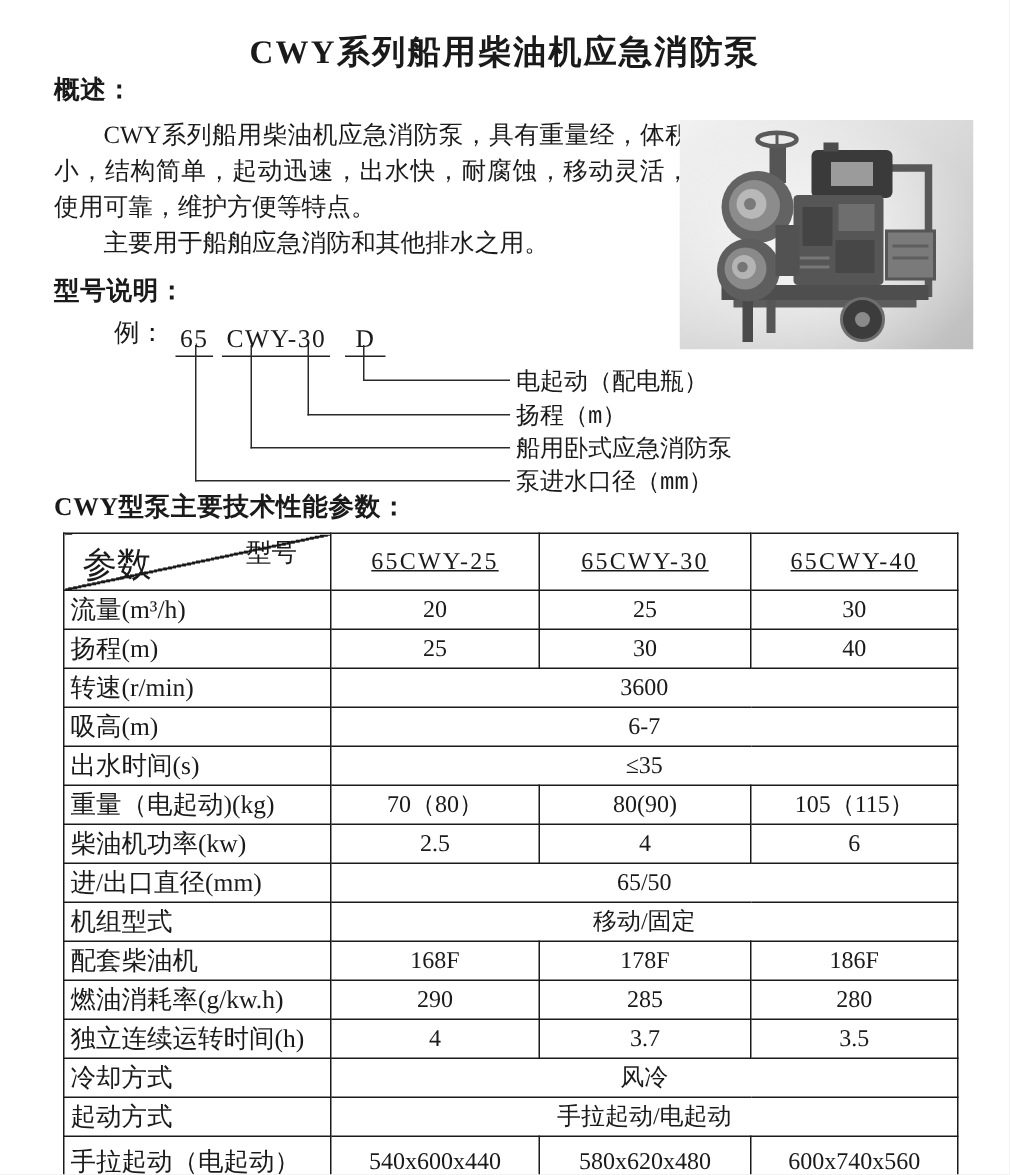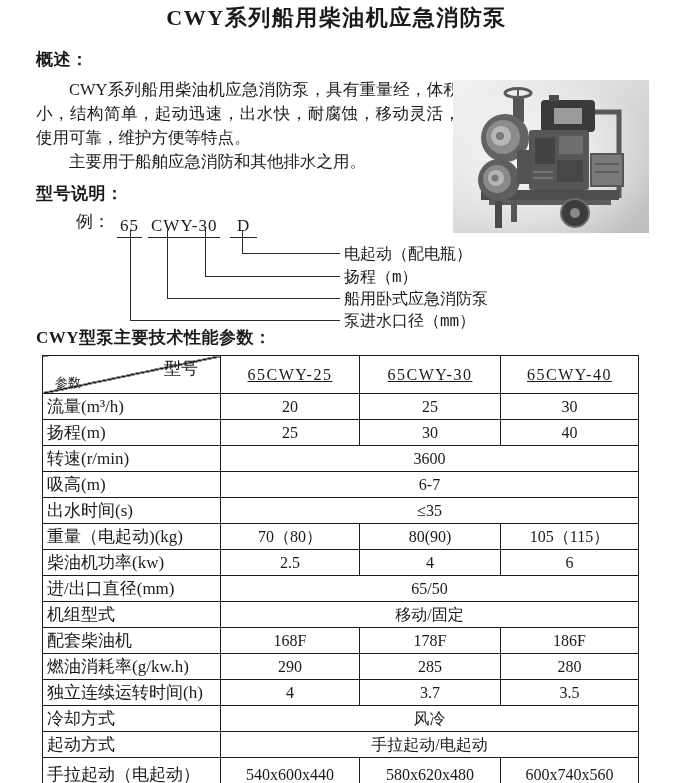--- a/index.html
+++ b/index.html
@@ -2,21 +2,21 @@
 <html><head>
 <meta charset="utf-8">
 <style>
   html,body{margin:0;padding:0;background:#e9e9e9;}
   .page{
     position:relative;width:673px;height:783px;background:#ffffff;
     font-family:"Liberation Serif","DejaVu Serif",serif;color:#1a1a1a;
     overflow:hidden;margin:0 auto;
   }
   .title{
-    position:absolute;top:3px;left:0;width:673px;text-align:center;
+    position:absolute;top:20px;left:0;width:673px;text-align:center;
     font-size:22px;font-weight:bold;letter-spacing:1.5px;
   }
   .sec-head{position:absolute;font-size:17px;font-weight:bold;letter-spacing:.5px;}
   .h-overview{left:36px;top:48px;}
   .h-model{left:36px;top:182px;}
   .h-params{left:36px;top:326px;}
   .overview-text{
     position:absolute;left:36px;top:78px;width:424px;
     font-size:16.5px;line-height:24px;text-align:justify;
   }
@@ -50,21 +50,21 @@
   tr.r td{height:25px;}
   tr.last td{height:58px;}
   td.diag{
     position:relative;padding:0;
     background:linear-gradient(to bottom right,
       transparent calc(50% - 1.2px),
       #1a1a1a calc(50% - 1.2px) calc(50% + 0.6px),
       transparent calc(50% + 0.6px));
   }
   .diag-top{position:absolute;top:1px;right:22px;font-size:17px;}
-  .diag-bottom{position:absolute;bottom:1px;left:12px;font-size:13px;}
+  .diag-bottom{position:absolute;bottom:1px;left:12px;font-size:23px;}
   td.model{font-size:16px;text-align:center;letter-spacing:1.5px;}
 </style>
 </head>
 <body>
 
 <div class="page">
 
   <div class="title">CWY系列船用柴油机应急消防泵</div>
 
   <div class="sec-head h-overview">概述：</div>

